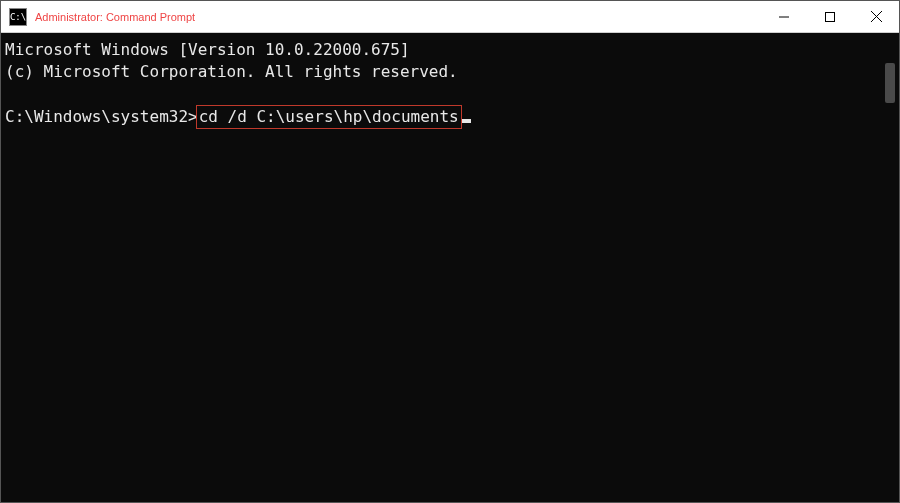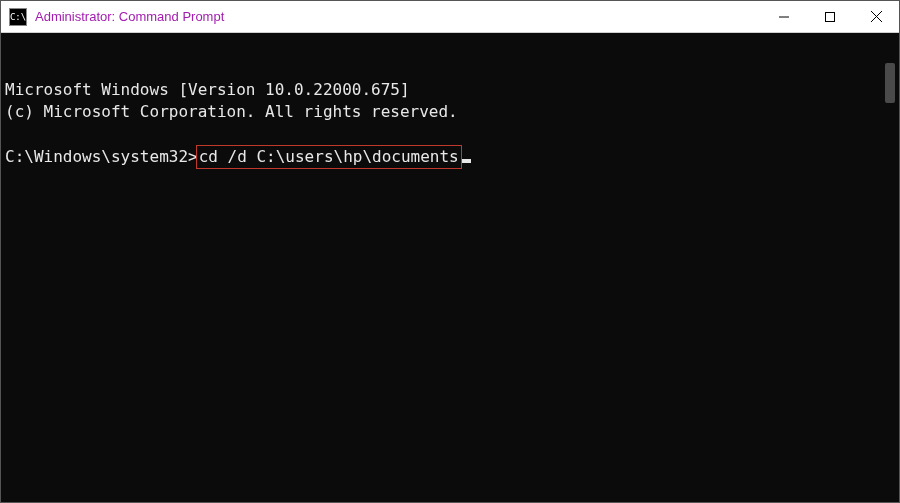--- a/index.html
+++ b/index.html
@@ -11,35 +11,35 @@
   .titlebar {
     height: 32px; background: #ffffff; display: flex; align-items: center;
     border-bottom: 1px solid #d0d0d0;
   }
   .app-icon {
     width: 18px; height: 18px; margin-left: 8px; margin-right: 8px;
     display: inline-flex; align-items: center; justify-content: center;
     background: #000; color: #fff; font-size: 9px; font-family: Consolas, monospace;
     border: 1px solid #888;
   }
-  .title-text { flex: 0 0 auto; font-size: 13px; color: #a21caf; }
+  .title-text { flex: 0 0 auto; font-size: 11px; color: #ef4444; }
   .title-spacer { flex: 1 1 auto; }
   .win-controls { display: flex; height: 100%; }
   .win-btn {
     width: 46px; height: 100%; display: flex; align-items: center; justify-content: center;
     font-size: 14px; color: #000; background: transparent;
   }
   .win-btn svg { display: block; }
   .terminal-wrap {
     flex: 1 1 auto; display: flex; flex-direction: row; background: #0b0b0b;
   }
   .terminal {
     flex: 1 1 auto; padding: 6px 4px 4px 4px; color: #e8e8e8;
     font-family: Consolas, "Lucida Console", monospace; font-size: 16px;
-    line-height: 22px; white-space: pre; margin-top: 40px;
+    line-height: 22px; white-space: pre;
   }
   .scrollbar {
     width: 18px; background: #0b0b0b; position: relative;
   }
   .scroll-thumb {
     position: absolute; top: 30px; left: 4px; width: 10px; height: 40px;
     background: #4a4a4a; border-radius: 2px;
   }
   .highlight-box {
     border: 1px solid #c0392b; display: inline-block; padding: 0 2px;

